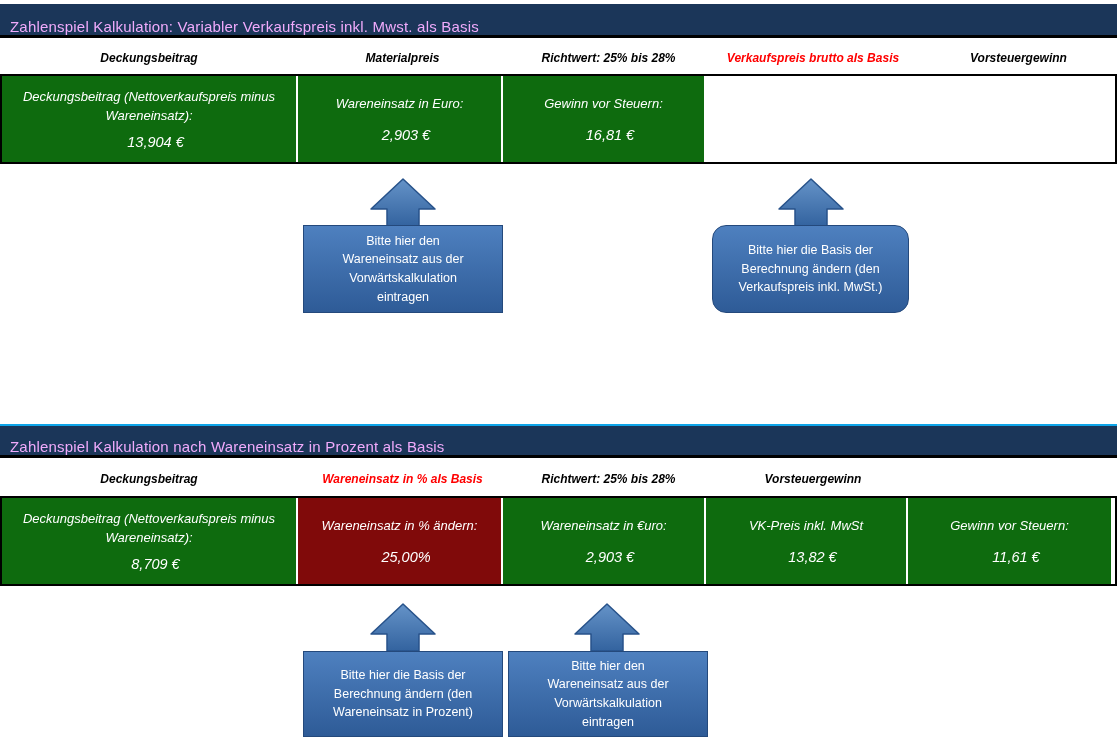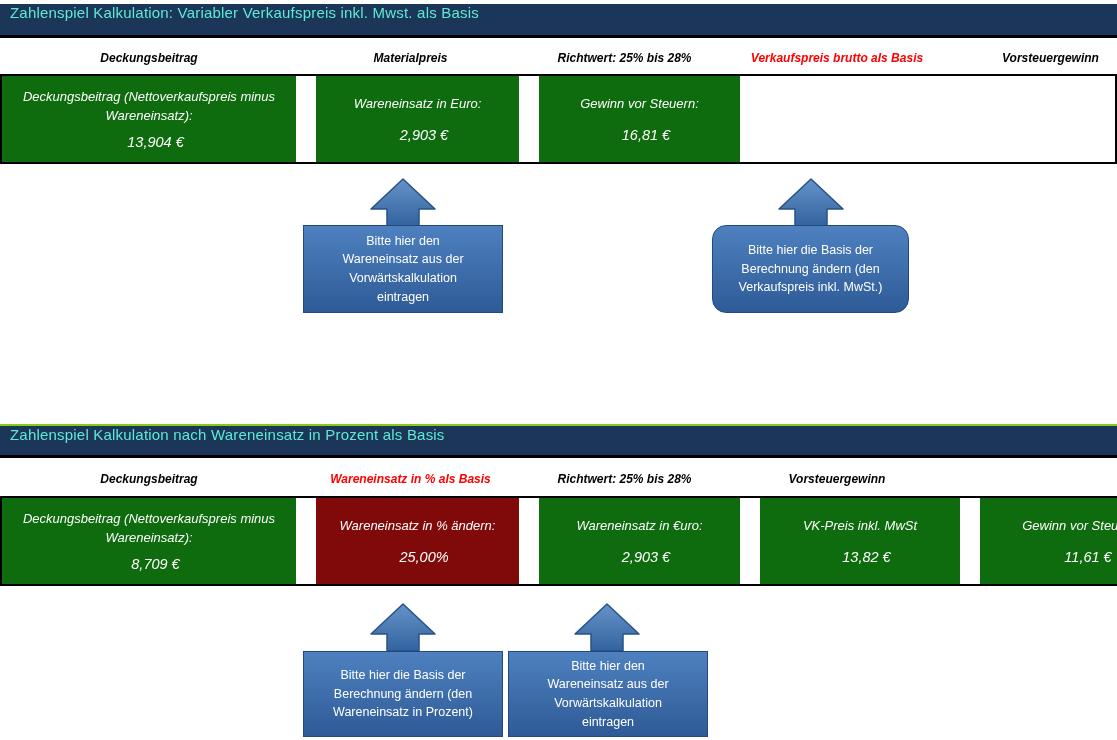--- a/index.html
+++ b/index.html
@@ -4,40 +4,40 @@
 <style>
   html,body { margin:0; padding:0; background:#fff; }
   #page {
     position:relative; width:1117px; height:740px; overflow:hidden;
     font-family:"Liberation Sans", sans-serif; background:#fff;
   }
   .title-bar {
     position:absolute; left:0; width:1117px; height:34px;
     background:var(--title-bar,#1B3659);
     border-bottom:3px solid #000;
-    color:#5eead4; font-size:15px; letter-spacing:0.2px;
-    display:flex; align-items:flex-start; padding-left:10px;
+    color:#f0abfc; font-size:15px; letter-spacing:0.2px;
+    display:flex; align-items:flex-end; padding-left:10px;
     box-sizing:border-box;
   }
   .hdr-row {
     position:absolute; left:0; width:1117px; height:32px;
     display:grid; grid-template-columns:298px 205px 203px 202px 205px;
-    column-gap:10px; background:#fff;
+    column-gap:2px; background:#fff;
   }
   .hdr-cell {
     display:flex; align-items:center; justify-content:center;
     font-size:12px; font-style:italic; font-weight:bold; color:#000;
     text-align:center;
   }
   .hdr-cell.accent { color:var(--header-red,#FF0000); }
   .cells-row {
     position:absolute; left:0; width:1117px; height:90px;
     box-sizing:border-box; border:2px solid #000; background:#fff;
     display:grid; grid-template-columns:294px 203px 201px 200px 203px;
-    column-gap:20px;
+    column-gap:2px;
   }
   .cell {
     display:flex; flex-direction:column; align-items:center;
     justify-content:space-evenly; text-align:center;
     color:#fff; font-style:italic; padding:5px 12px; box-sizing:border-box;
     background:var(--cell-green,#0E6B0E);
   }
   .cell.red { background:var(--cell-red,#800A0A); }
   .cell-label { font-size:13px; line-height:1.45; }
   .cell-value { font-size:14.5px;margin-left:13px; }
@@ -99,21 +99,21 @@
     <span>Bitte hier den Wareneinsatz aus der Vorwärtskalkulation eintragen</span>
   </div>
 
   <svg class="arrow-svg" style="left:777px; top:178px;" width="68" height="48" viewBox="0 0 68 48">
     <polygon points="34,1 66,31 50,31 50,48 18,48 18,31 2,31" fill="url(#arrowGrad)" stroke="#27528A" stroke-width="1.5" stroke-linejoin="round"></polygon>
   </svg>
   <div class="callout-box" style="left:712px; top:225px; width:197px; height:88px;border-radius:14px;">
     <span>Bitte hier die Basis der Berechnung ändern (den Verkaufspreis inkl. MwSt.)</span>
   </div>
 
-  <div class="title-bar" style="top:424px; border-top:2px solid #84cc16;">
+  <div class="title-bar" style="top:424px; border-top:2px solid #0ea5e9;">
     <span>Zahlenspiel Kalkulation nach Wareneinsatz in Prozent als Basis</span>
   </div>
 
   <div class="hdr-row" style="top:463px;">
     <div class="hdr-cell">Deckungsbeitrag</div>
     <div class="hdr-cell accent">Wareneinsatz in % als Basis</div>
     <div class="hdr-cell">Richtwert: 25% bis 28%</div>
     <div class="hdr-cell">Vorsteuergewinn</div>
   </div>
 

